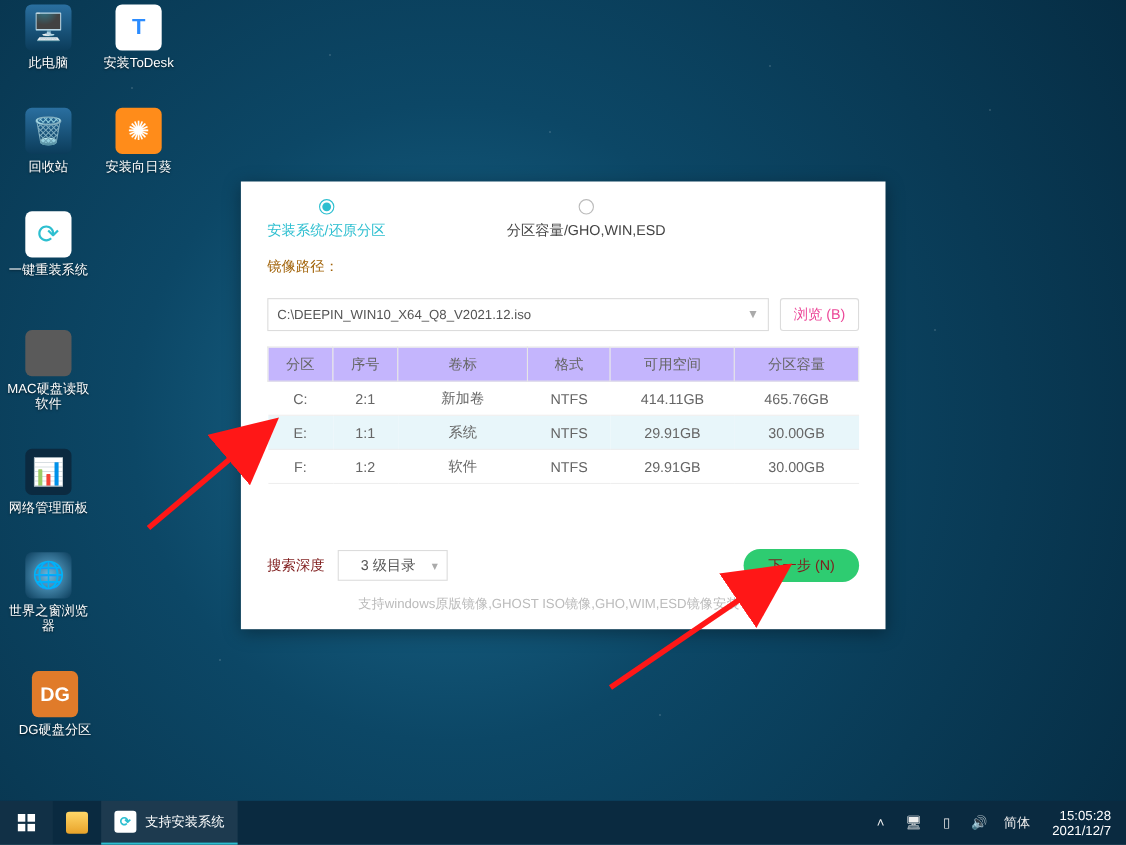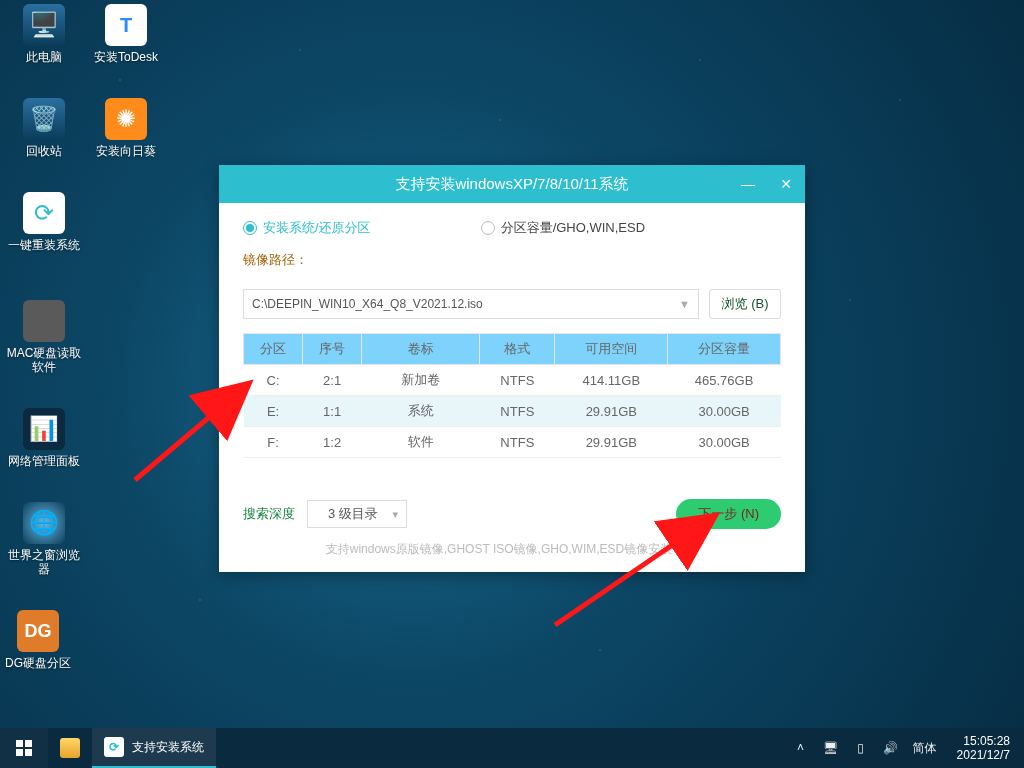--- a/index.html
+++ b/index.html
@@ -46,44 +46,44 @@
   .titlebar{
     height:38px;background:var(--teal);color:#fff;display:flex;align-items:center;
     justify-content:center;position:relative;font-size:15px;
   }
   .titlebar .ctrls{position:absolute;right:0;top:0;height:100%;display:flex;}
   .titlebar .ctrl{width:38px;display:flex;align-items:center;justify-content:center;cursor:pointer;font-size:14px;}
   .body{
     padding:16px 24px 14px;flex:1;display:flex;flex-direction:column;color:var(--text-dark);font-size:13px;
   }
   .radios{display:flex;gap:110px;margin-bottom:14px;}
-  .radio{display:flex;align-items:center;gap:6px;}
+  .radio{display:flex;align-items:center;gap:6px;flex-direction:column;}
   .radio .dot{width:14px;height:14px;border-radius:50%;border:1px solid #bbb;display:flex;align-items:center;justify-content:center;}
   .radio .dot.on{border-color:var(--teal);}
   .radio .dot.on::after{content:"";width:8px;height:8px;border-radius:50%;background:var(--teal);}
   .radio.on span{color:var(--teal);}
   .lbl{color:#a16207;margin-bottom:20px;}
   .pathrow{display:flex;gap:10px;margin-bottom:14px;}
   .pathbox{
     flex:1;height:30px;border:1px solid var(--border);display:flex;align-items:center;
     padding:0 8px;color:#555;font-family:Consolas,monospace;font-size:12px;position:relative;
   }
   .pathbox .caret{position:absolute;right:8px;color:#aaa;font-size:11px;}
   .browse{
     width:72px;height:30px;border:1px solid var(--border);background:#fff;border-radius:3px;
-    font-size:13px;color:#14532d;cursor:pointer;
+    font-size:13px;color:#ec4899;cursor:pointer;
   }
 
   table{width:100%;border-collapse:collapse;font-size:13px;}
-  thead th{background:#7dd3fc;border:1px solid #e6e6e6;padding:6px 0;font-weight:normal;color:#666;}
+  thead th{background:#c4b5fd;border:1px solid #e6e6e6;padding:6px 0;font-weight:normal;color:#666;}
   tbody td{border-bottom:1px solid #eee;padding:6px 0;text-align:center;color:#666;}
   tbody tr.sel td{background:var(--row-sel);}
 
   .footer{margin-top:auto;display:flex;align-items:center;gap:12px;}
-  .footer .lbl2{color:#15803d;font-size:13px;text-align:right;}
+  .footer .lbl2{color:#7f1d1d;font-size:13px;text-align:right;}
   .select{height:28px;border:1px solid var(--border);padding:0 24px 0 20px;font-size:13px;color:#555;position:relative;min-width:100px;display:flex;align-items:center;}
   .select::after{content:"▾";position:absolute;right:8px;color:#aaa;font-size:11px;}
   .next{
     margin-left:auto;height:30px;padding:0 22px;background:var(--green);color:#7f1d1d;border:none;
     border-radius:15px;font-size:13px;cursor:pointer;
   }
   .support{margin-top:12px;text-align:center;font-size:12px;color:#bbb;}
 
   
   .arrows{position:absolute;inset:0;pointer-events:none;}
@@ -123,43 +123,36 @@
     <div class="label">MAC硬盘读取软件</div>
   </div>
   <div class="dicon" style="left:6px;top:408px">
     <div class="img" style="background:#0b2a40;color:#3fe07a">📊</div>
     <div class="label">网络管理面板</div>
   </div>
   <div class="dicon" style="left:6px;top:502px">
     <div class="img" style="background:radial-gradient(#6ab8e0,#0b3c5a);color:#fff">🌐</div>
     <div class="label">世界之窗浏览器</div>
   </div>
-  <div class="dicon" style="left:0;top:610px">
+  <div class="dicon" style="left:12px;top:610px">
     <div class="img" style="background:#e07b2a;color:#fff;font-weight:bold;font-size:18px">DG</div>
     <div class="label">DG硬盘分区</div>
   </div>
 
   <div class="dicon" style="left:88px;top:4px">
     <div class="img" style="background:#fff;color:#2b8cff;font-weight:bold;font-size:20px">T</div>
     <div class="label">安装ToDesk</div>
   </div>
   <div class="dicon" style="left:88px;top:98px">
     <div class="img" style="background:#ff8c1a;color:#fff">✺</div>
     <div class="label">安装向日葵</div>
   </div>
 </div>
 
 <div class="win">
-  <div class="titlebar">
-    <span>支持安装windowsXP/7/8/10/11系统</span>
-    <div class="ctrls">
-      <div class="ctrl">—</div>
-      <div class="ctrl">✕</div>
-    </div>
-  </div>
   <div class="body">
     <div class="radios">
       <label class="radio on">
         <span class="dot on"></span>
         <span>安装系统/还原分区</span>
       </label>
       <label class="radio">
         <span class="dot"></span>
         <span>分区容量/GHO,WIN,ESD</span>
       </label>

